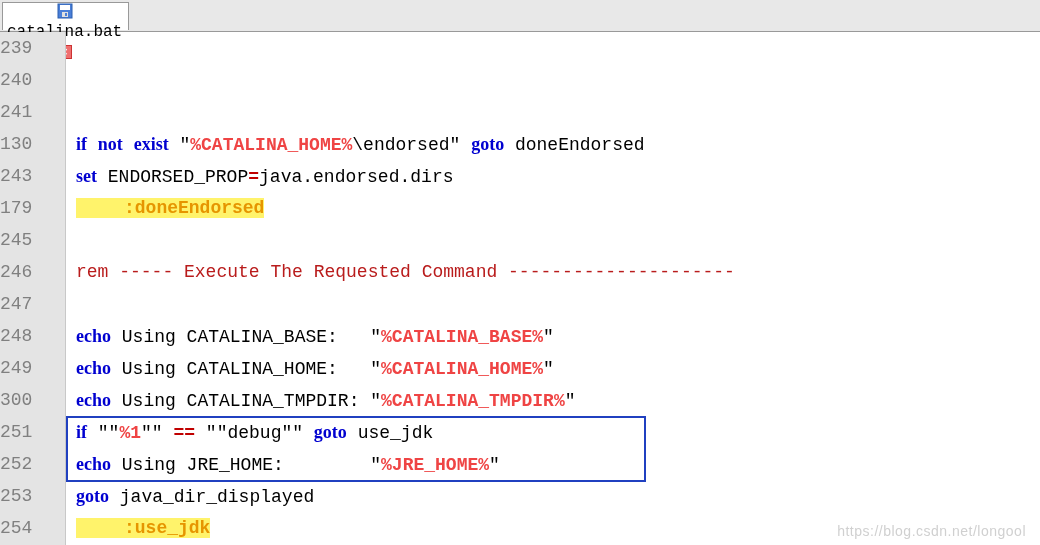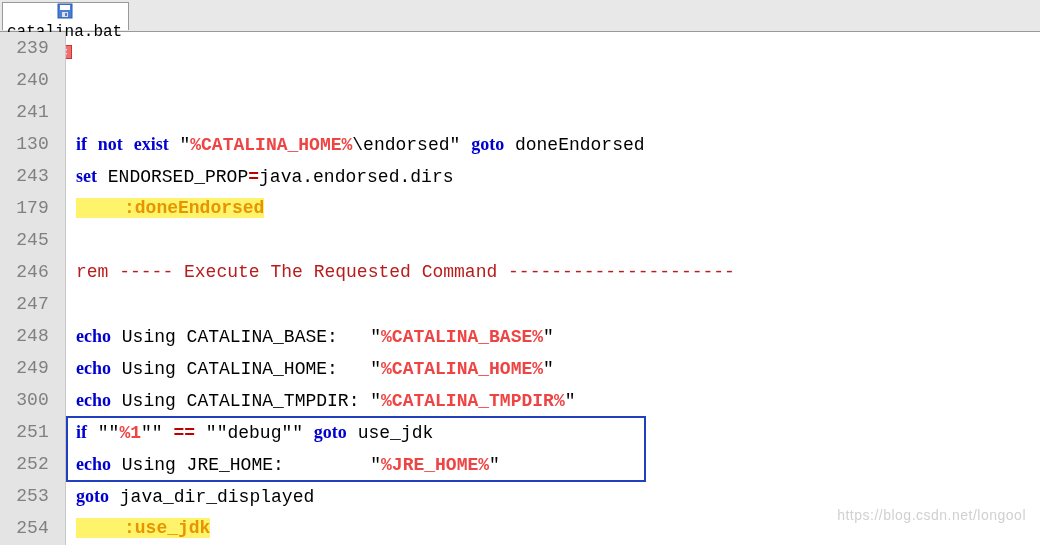--- a/index.html
+++ b/index.html
@@ -49,21 +49,21 @@
   }
   .editor {
     display: flex;
     height: calc(545px - 32px);
     overflow: hidden;
   }
   .gutter {
     width: 66px;
     background: #e4e4e4;
     color: #808080;
-    text-align: center;
+    text-align: left;
     padding-right: 0;
     border-right: 1px solid #c8c8c8;
     font-size: 18px;
     line-height: 32px;
     user-select:none;
   }
   .code {
     flex: 1;
     padding-left: 10px;
     line-height: 32px;
@@ -84,21 +84,21 @@
     border: 2px solid #2040c0;
     left: 0px;
     top: calc(32px * 12);
     height: calc(32px * 2 + 2px);
     width: 580px;
     pointer-events: none;
   }
   .watermark {
     position:absolute;
     right:14px;
-    bottom:22px;
+    bottom:6px;
     color:#d0d0d0;
     font-family: Arial, sans-serif;
     font-size:14px;
     letter-spacing:0.5px;
   }
 </style>
 </head>
 <body>
 
 <div class="tab-bar">

